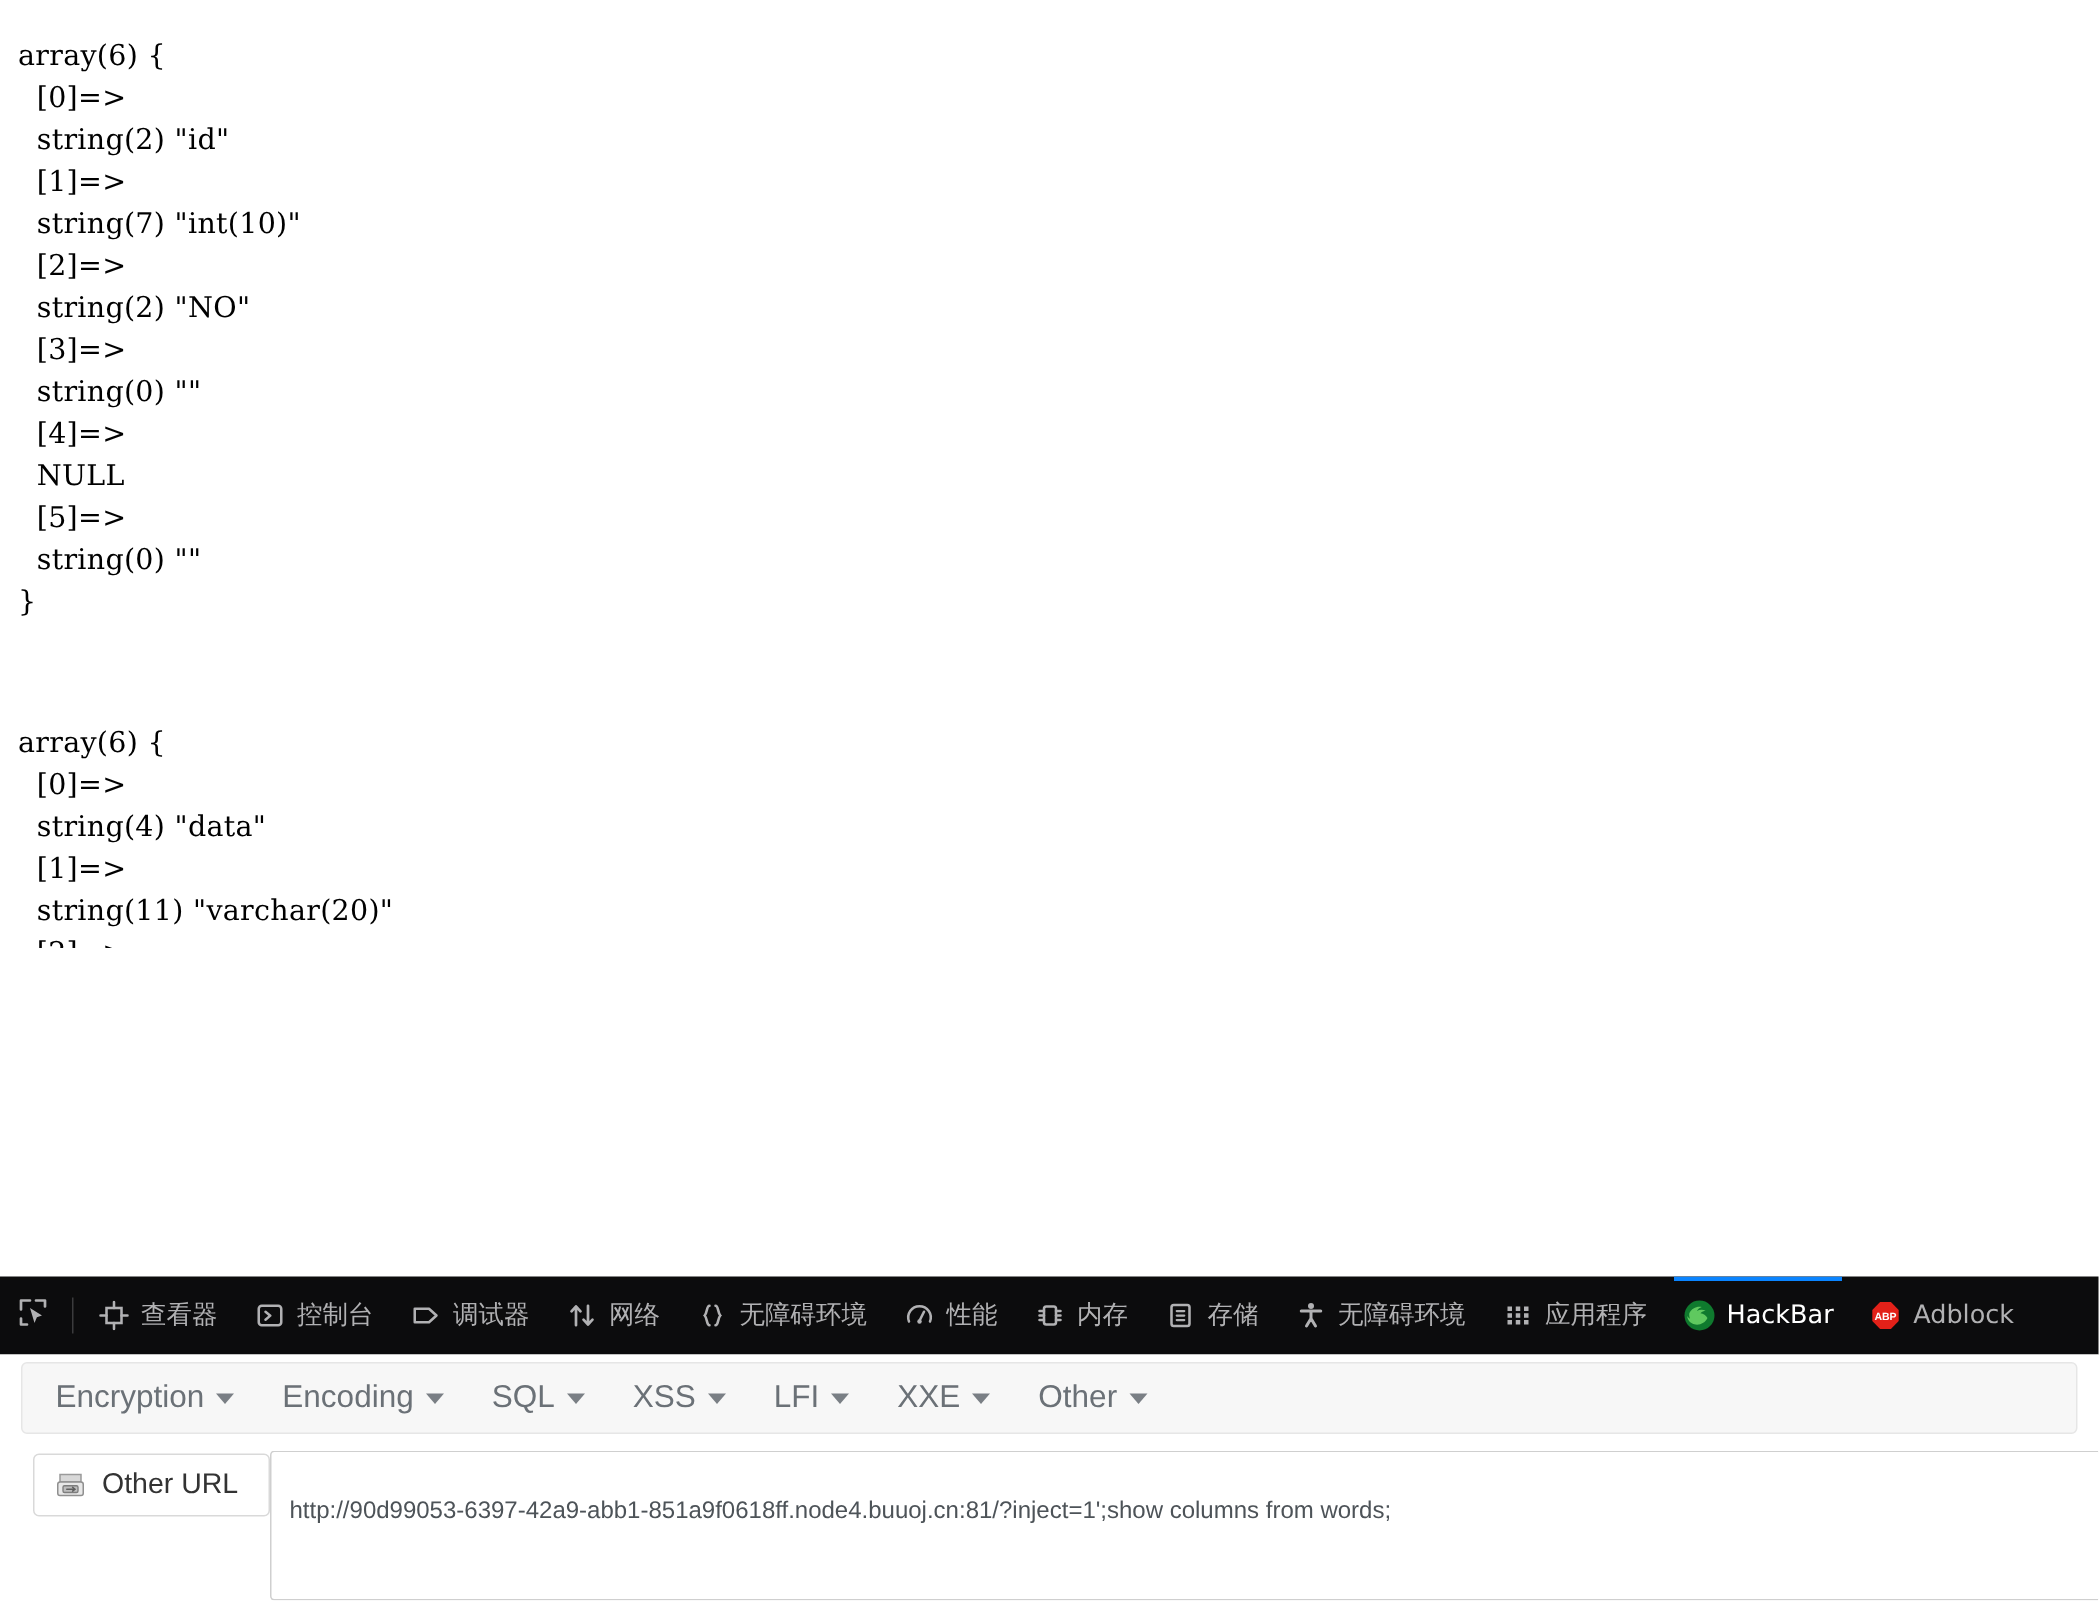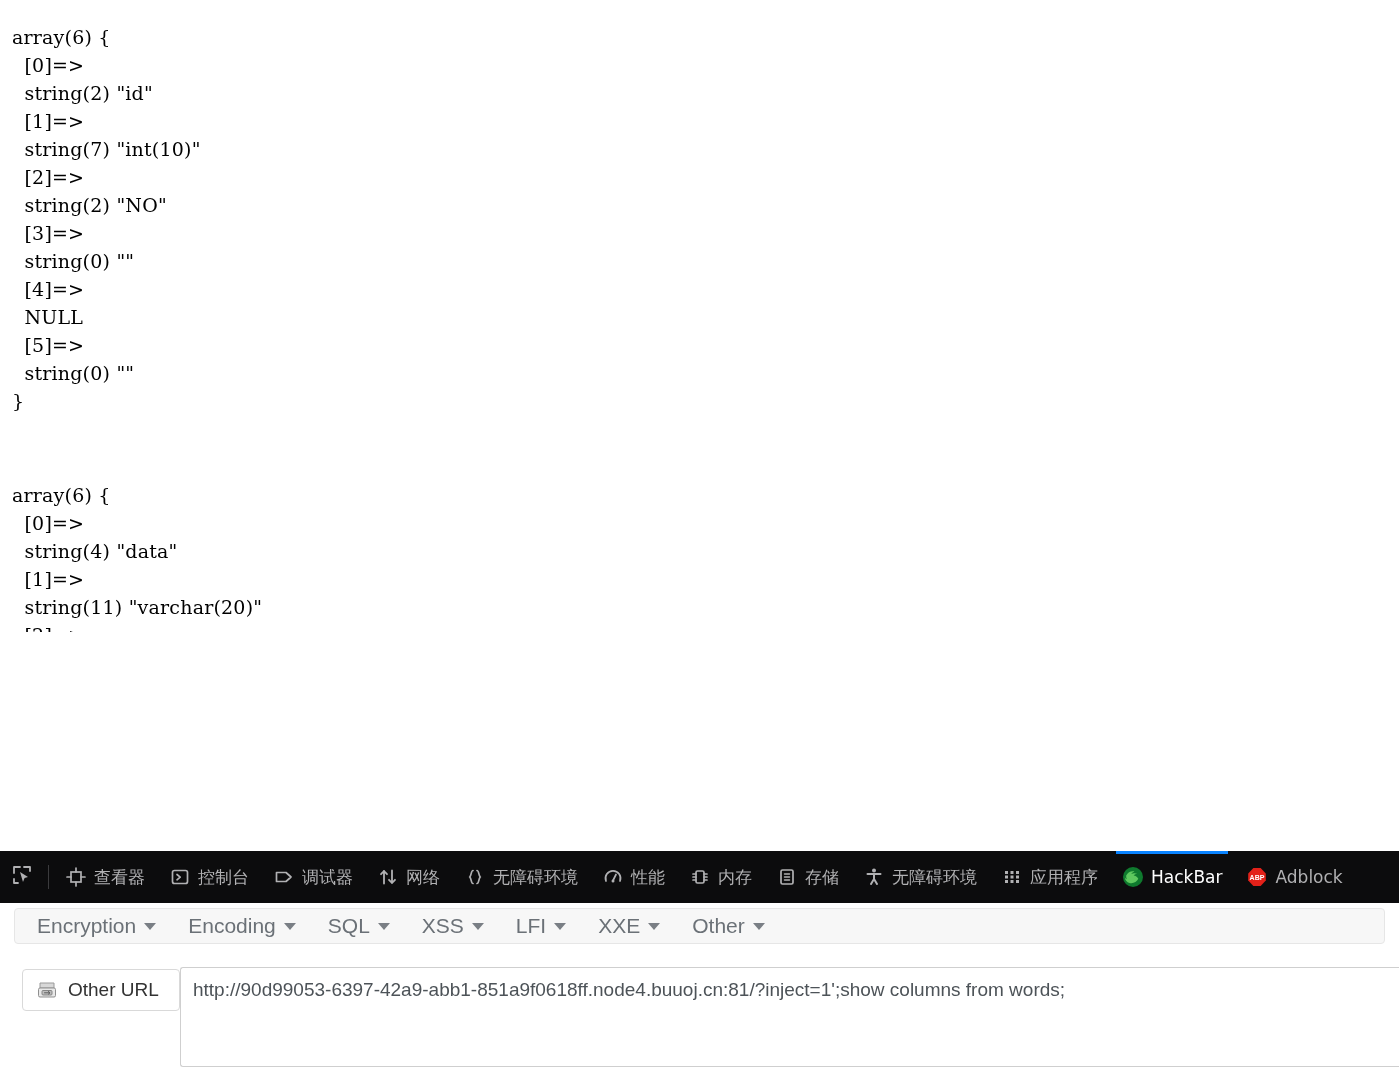--- a/index.html
+++ b/index.html
@@ -83,21 +83,21 @@
   #hackbar-panel {
     position: absolute;
     left: 0; top: 903px;
     width: 1399px; height: 165px;
     background: #ffffff;
     overflow: hidden;
   }
   #hackbar-menu {
     position: absolute;
     left: 14px; top: 5px;
-    width: 1371px; height: 36px;
+    width: 1371px; height: 48px;
     background: #f7f7f7;
     border: 1px solid #e6e6e6;
     border-radius: 4px;
     display: flex;
     align-items: center;
     padding: 0 6px;
   }
   .hb-menu-item {
     display: flex; align-items: center; gap: 8px;
     padding: 0 16px;
@@ -158,22 +158,22 @@
     height: 104px;
   }
   #hb-url-input {
     width: 100%;
     height: 100px;
     border: 1px solid #cfcfcf;
     border-right: none;
     border-radius: 3px 0 0 3px;
     resize: none;
     outline: none;
-    padding: 10px 12px;
-    font-size: 19px;
+    padding: 28px 12px;
+    font-size: 16px;
     font-family: "Liberation Sans", sans-serif;
     color: #4d5358;
     background: #ffffff;
     line-height: 24px;
     overflow: hidden;
   }
 </style>
 </head>
 <body>
 

